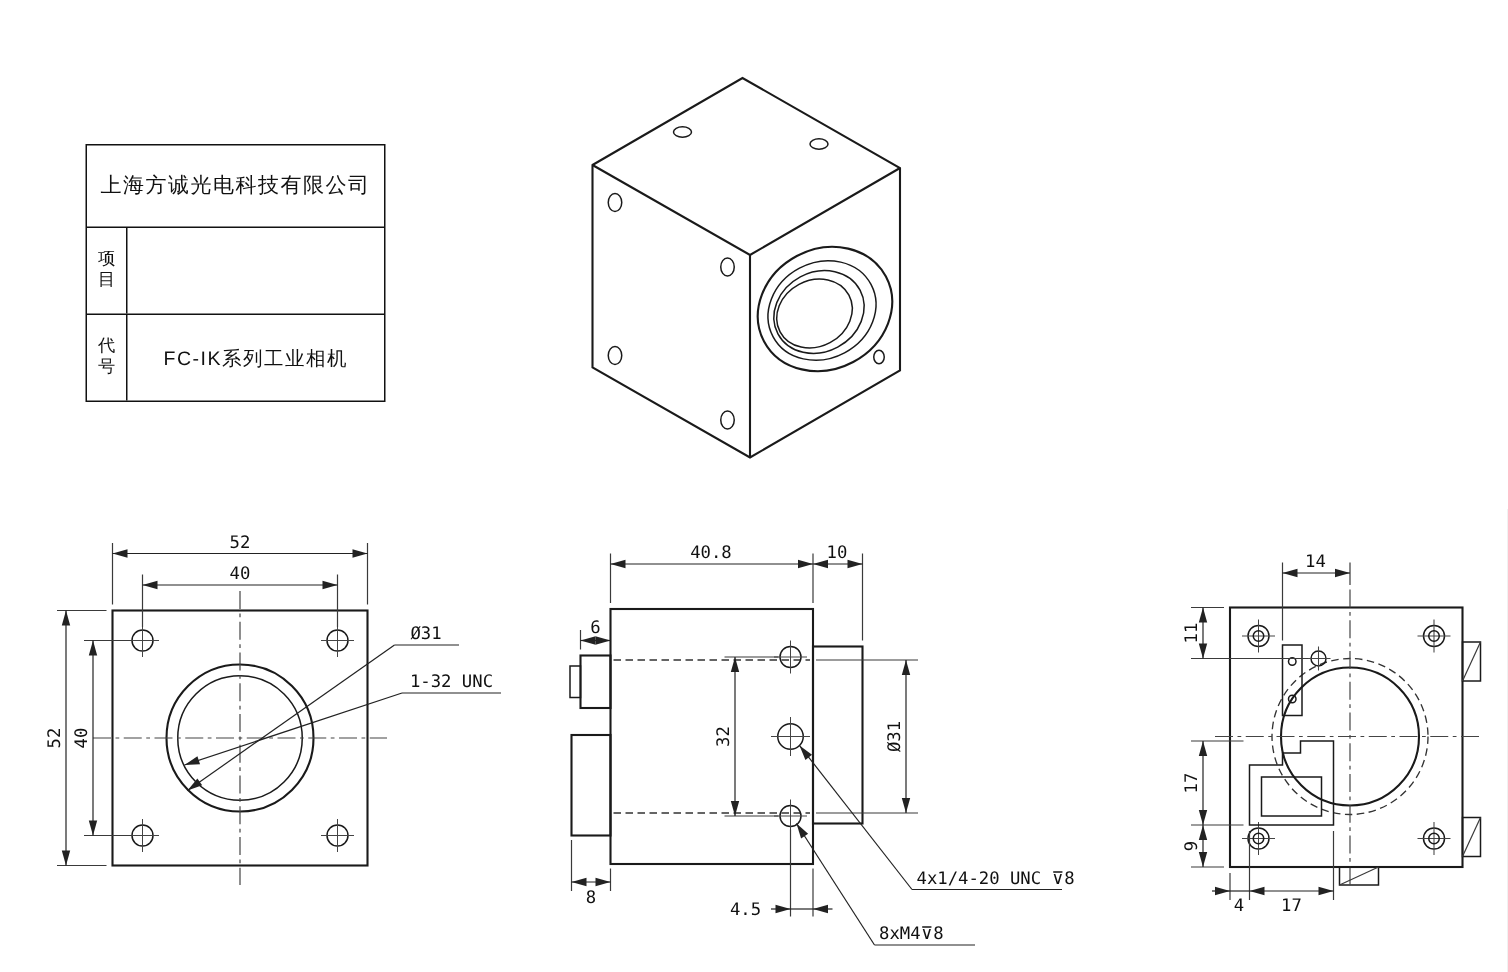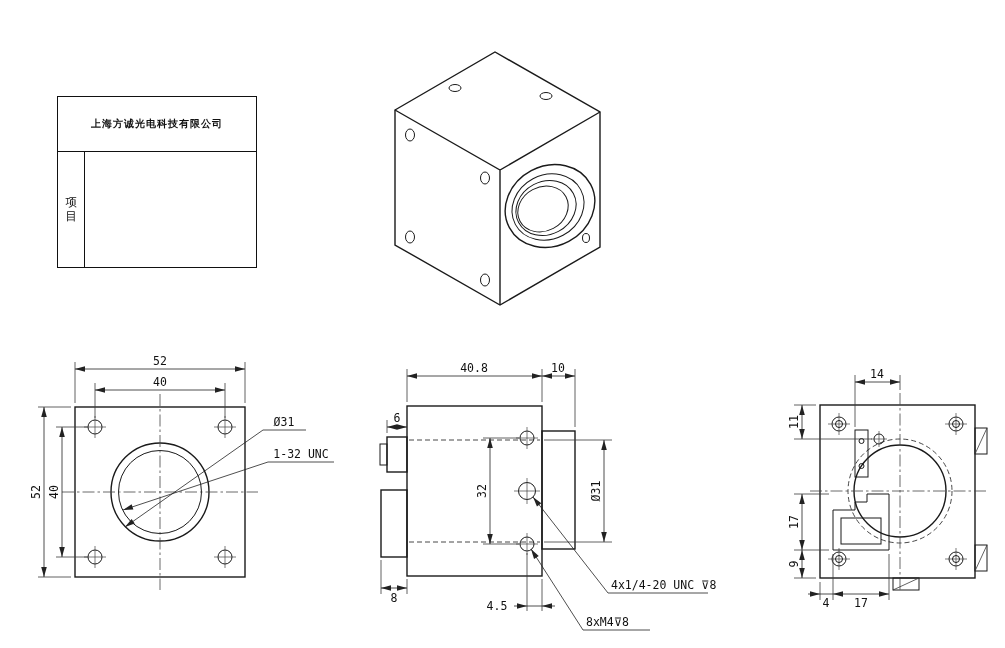--- a/index.html
+++ b/index.html
@@ -4,25 +4,25 @@
 <style>
   html,body{margin:0;padding:0;background:#e8e8e8;}
   .sheet{position:relative;width:1005px;height:648px;background:#ffffff;overflow:hidden;
          font-family:"Liberation Sans",sans-serif;color:#111;}
   .cad{position:absolute;left:0;top:0;}
 
   
   .tblock{position:absolute;left:57px;top:96px;width:200px;height:172px;
           border:1.6px solid #111;display:flex;flex-direction:column;box-sizing:border-box;background:#fff;}
   .tb-company{height:54px;border-bottom:1.3px solid #111;display:flex;align-items:center;
-              justify-content:center;font-size:10px;letter-spacing:1px;font-weight:700;}
+              justify-content:center;font-size:14px;letter-spacing:1px;font-weight:400;}
   .tb-row{flex:1;display:flex;border-bottom:1.3px solid #111;min-height:0;}
   .tb-row:last-child{border-bottom:none;}
   .tb-label{width:27px;border-right:1.3px solid #111;display:flex;align-items:center;justify-content:center;
-            text-align:right;font-size:11.5px;line-height:1.15;word-break:break-all;
+            text-align:center;font-size:11.5px;line-height:1.15;word-break:break-all;
             padding:2px 7px;box-sizing:border-box;}
   .tb-value{flex:1;display:flex;align-items:center;justify-content:center;font-size:13px;letter-spacing:1px;}
 
   
   .obj{fill:none;stroke:#1a1a1a;stroke-width:1.4;}
   .obj2{fill:none;stroke:#1a1a1a;stroke-width:1;}
   .thin{fill:none;stroke:#3a3a3a;stroke-width:0.8;}
   .dim{fill:none;stroke:#222;stroke-width:0.8;}
   .cl{fill:none;stroke:#444;stroke-width:0.8;stroke-dasharray:12 3 2.5 3;}
   .cl2{fill:none;stroke:#444;stroke-width:0.7;}
@@ -32,20 +32,24 @@
 </head>
 <body>
 
 <div class="sheet">
 
   <div class="tblock">
     <div class="tb-company">上海方诚光电科技有限公司</div>
     <div class="tb-row">
       <div class="tb-label">项目</div>
       <div class="tb-value"></div>
+    </div>
+    <div class="tb-row">
+      <div class="tb-label">代号</div>
+      <div class="tb-value">FC-IK系列工业相机</div>
     </div>
   </div>
 
   <svg class="cad" width="1005" height="648" viewBox="0 0 1005 648">
     <defs>
       <marker id="arr" markerUnits="userSpaceOnUse" markerWidth="12" markerHeight="8" viewBox="0 0 12 8" refX="11" refY="4" orient="auto-start-reverse">
         <path d="M1,1.2 L11,4 L1,6.8 Z" fill="#222"></path>
       </marker>
       <g id="holeS">
         <circle r="7" class="obj2"></circle>

